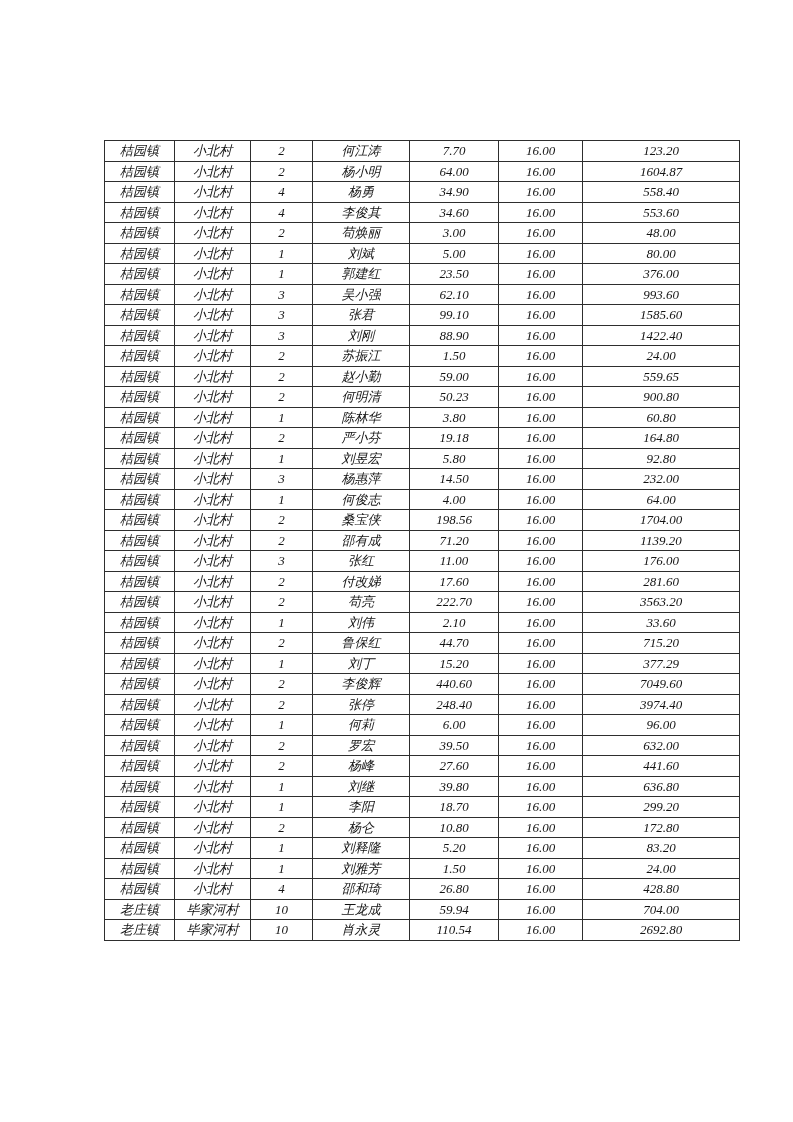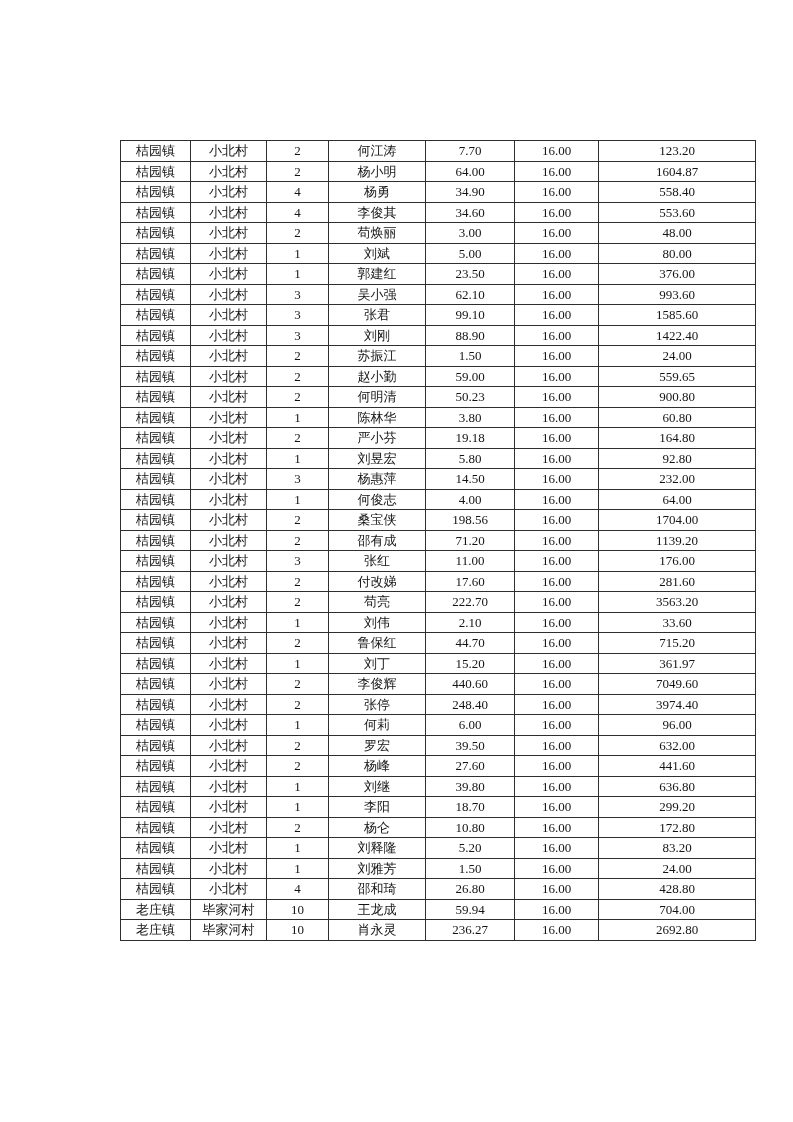--- a/index.html
+++ b/index.html
@@ -12,25 +12,26 @@
   .page {
     position: relative;
     width: 793px;
     height: 1122px;
     background: var(--page-bg);
     font-family: "Liberation Serif", "DejaVu Serif", serif;
     overflow: hidden;
   }
   table.subsidy-table {
     position: absolute;
-    left: 120px;
+    left: 104px;
     top: 140px;
     width: 635px;
     border-collapse: collapse;
     table-layout: fixed;
+    font-style: italic;
   }
   table.subsidy-table td {
     border: 1px solid var(--border-color);
     height: 20.5px;
     text-align: center;
     vertical-align: middle;
     font-size: 13px;
     line-height: 1;
     color: var(--text-color);
     white-space: nowrap;
@@ -278,21 +279,21 @@
           <td>16.00</td>
           <td>715.20</td>
         </tr>
         <tr>
           <td>桔园镇</td>
           <td>小北村</td>
           <td>1</td>
           <td>刘丁</td>
           <td>15.20</td>
           <td>16.00</td>
-          <td>361.97</td>
+          <td>377.29</td>
         </tr>
         <tr>
           <td>桔园镇</td>
           <td>小北村</td>
           <td>2</td>
           <td>李俊辉</td>
           <td>440.60</td>
           <td>16.00</td>
           <td>7049.60</td>
         </tr>
@@ -393,19 +394,19 @@
           <td>王龙成</td>
           <td>59.94</td>
           <td>16.00</td>
           <td>704.00</td>
         </tr>
         <tr>
           <td>老庄镇</td>
           <td>毕家河村</td>
           <td>10</td>
           <td>肖永灵</td>
-          <td>236.27</td>
+          <td>110.54</td>
           <td>16.00</td>
           <td>2692.80</td>
         </tr>
       </tbody>
   </table>
 </div>
 
 </body></html>

